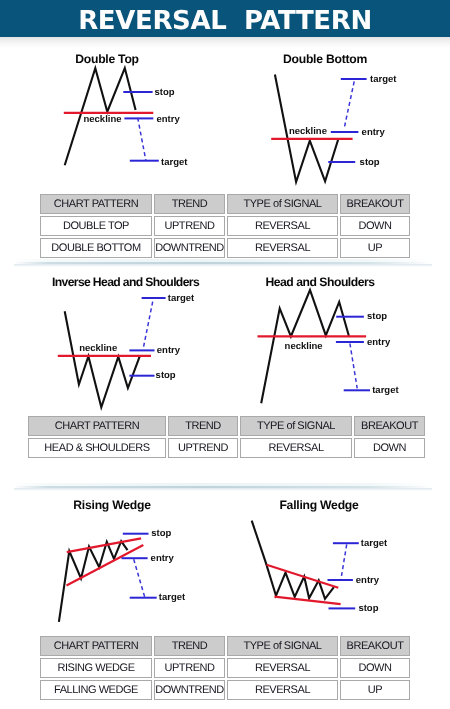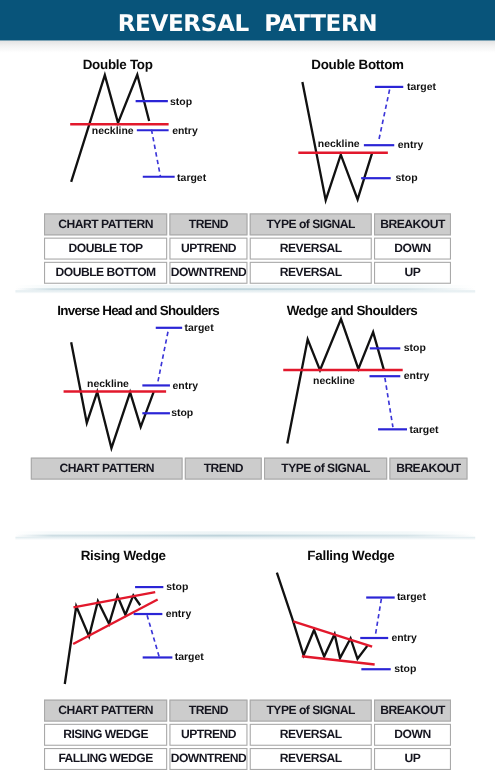--- a/index.html
+++ b/index.html
@@ -4,42 +4,42 @@
 <style>
   html,body{margin:0;padding:0;}
   body{width:450px;height:709px;background:#fff;font-family:"Liberation Sans",sans-serif;overflow:hidden;
     -webkit-font-smoothing:antialiased;text-rendering:geometricPrecision;}
   .page{position:relative;width:450px;height:709px;background:#fff;}
 
   .banner{position:absolute;left:0;top:0;width:450px;height:37px;background:#08547a;}
   .banner-shadow{position:absolute;left:0;top:37px;width:450px;height:11px;
      background:linear-gradient(to bottom,#e3e3e3 0%,#f3f3f3 45%,#ffffff 100%);}
   .banner-title{position:absolute;left:0;top:2px;width:450px;height:38px;display:flex;align-items:center;justify-content:center;
-     color:#fdfdfd;font-family:"DejaVu Sans",sans-serif;font-weight:bold;font-size:21px;letter-spacing:-0.35px;white-space:pre;}
+     color:#fdfdfd;font-family:"DejaVu Sans",sans-serif;font-weight:bold;font-size:26px;letter-spacing:-0.35px;white-space:pre;}
 
   .divider{position:absolute;height:8px;left:14px;width:418px;}
   .divider .d-hi{position:absolute;left:0;top:0;width:100%;height:4px;
      background:linear-gradient(to right,rgba(255,255,255,0) 0%,#f4f9fa 8%,#edf4f6 45%,#f2f8f9 85%,rgba(255,255,255,0) 100%);}
   .divider .d-ln{position:absolute;left:0;top:3px;width:100%;height:2px;
      background:linear-gradient(to right,rgba(255,255,255,0) 0%,#cddde3 8%,#bed3db 45%,#d5e3e8 85%,rgba(255,255,255,0) 100%);}
   .divider .d-lo{position:absolute;left:0;top:5px;width:100%;height:3px;
      background:linear-gradient(to bottom,#dde9ed,rgba(255,255,255,0));}
 
   .chart-title{position:absolute;font-weight:bold;font-size:12.2px;letter-spacing:-0.25px;color:#0a0a0a;text-align:center;white-space:nowrap;}
 
   svg.chart{position:absolute;overflow:visible;}
   svg.chart .k{fill:none;stroke:#111;stroke-width:2.1;stroke-linejoin:miter;stroke-linecap:butt;}
   svg.chart .neck{stroke:#e2182c;stroke-width:2.2;}
   svg.chart .blue{stroke:#2b25d6;stroke-width:2.0;}
   svg.chart .bluedash{stroke:#3b35d8;stroke-width:1.5;stroke-dasharray:4 3;fill:none;}
   svg.chart text{font-family:"Liberation Sans",sans-serif;font-weight:bold;font-size:9.5px;fill:#111111;}
 
   table.pt{position:absolute;border-collapse:separate;border-spacing:2px 2px;table-layout:fixed;}
   table.pt th,table.pt td{font-size:11px;text-align:center;border:1px solid #a9a9a9;color:#15151f;padding:0;height:16px;
-     font-weight:bold;letter-spacing:-0.45px;line-height:18px;vertical-align:middle;overflow:hidden;white-space:nowrap;}
+     font-weight:normal;letter-spacing:-0.45px;line-height:18px;vertical-align:middle;overflow:hidden;white-space:nowrap;}
   table.pt th{background:#cccccc;}
   table.pt td{background:#ffffff;}
 </style>
 </head>
 <body>
 
 <div class="page">
   <div class="banner"></div>
   <div class="banner-shadow"></div>
   <div class="banner-title">REVERSAL  PATTERN</div>
@@ -104,21 +104,21 @@
     </tbody>
   </table>
 
   <div class="divider" style="top:259px;">
       <span class="d-hi"></span>
       <span class="d-ln"></span>
       <span class="d-lo"></span>
     </div>
 
   <div class="chart-title" style="left:52px;top:275px;width:120px;letter-spacing:-0.65px;">Inverse Head and Shoulders</div>
-  <div class="chart-title" style="left:260px;top:275px;width:120px;letter-spacing:-0.48px;">Wedge and Shoulders</div>
+  <div class="chart-title" style="left:260px;top:275px;width:120px;letter-spacing:-0.48px;">Head and Shoulders</div>
 
   <svg class="chart" style="left:0;top:260px;width:240px;height:155px;" viewBox="0 260 240 155">
     <path class="k" d="M64.7,311.2 L78.9,384.5 L88.4,356.2 L101.3,407.3 L118.3,356.7 L127.9,388.0 L139.7,356.3"></path>
     <line class="neck" x1="57.8" y1="355.9" x2="151.0" y2="355.9"></line>
     <line class="blue" x1="129.4" y1="350.4" x2="154.5" y2="350.4"></line>
     <line class="blue" x1="129.4" y1="375.7" x2="154.5" y2="375.7"></line>
     <line class="blue" x1="141.6" y1="298.0" x2="165.6" y2="298.0"></line>
     <path class="bluedash" d="M152.7,301.6 L143.1,349.2"></path>
     <text x="79.2" y="351.4">neckline</text>
     <text x="156.8" y="353.2">entry</text>
@@ -148,20 +148,26 @@
       </colgroup>
     <thead>
         <tr>
       <th>CHART PATTERN</th>
       <th>TREND</th>
       <th>TYPE of SIGNAL</th>
       <th>BREAKOUT</th>
     </tr>
       </thead>
     <tbody>
+      <tr>
+        <td>HEAD &amp; SHOULDERS</td>
+        <td>UPTREND</td>
+        <td>REVERSAL</td>
+        <td>DOWN</td>
+      </tr>
     </tbody>
   </table>
 
   <div class="divider" style="top:483px;">
       <span class="d-hi"></span>
       <span class="d-ln"></span>
       <span class="d-lo"></span>
     </div>
 
   <div class="chart-title" style="left:52px;top:498px;width:120px;">Rising Wedge</div>

